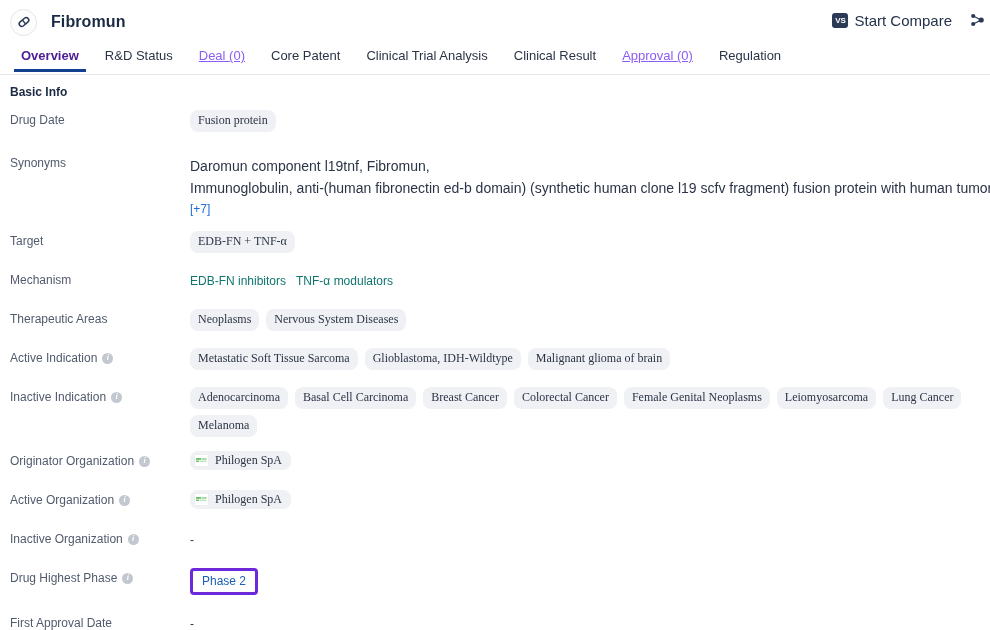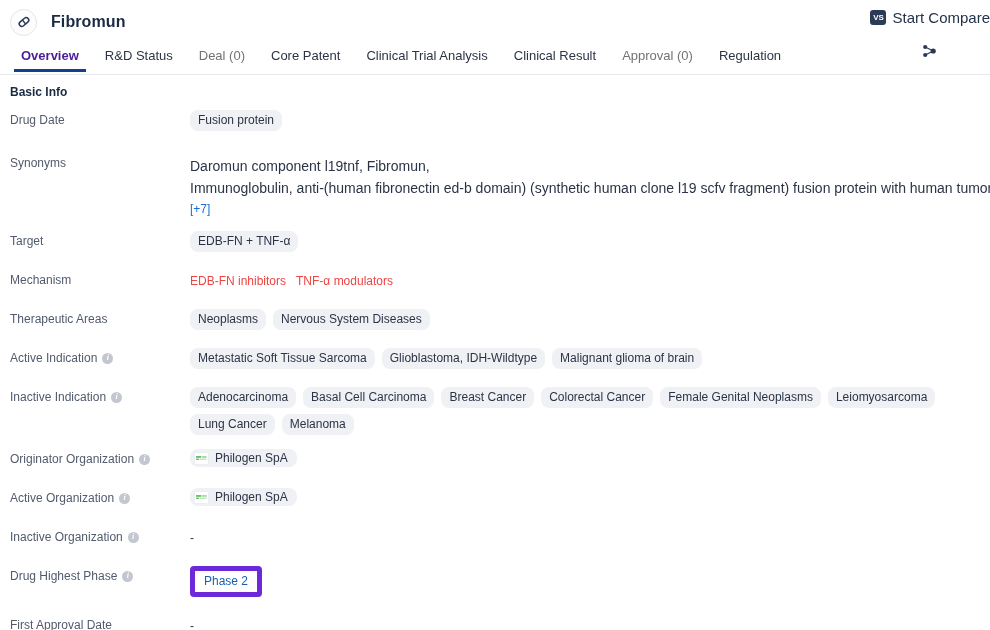--- a/index.html
+++ b/index.html
@@ -36,21 +36,20 @@
     margin-left: 14px;
     letter-spacing: .1px;
   }
   .header-right {
     position: absolute;
     right: 0px;
     top: 9px;
     display: flex;
     align-items: center;
     gap: 14px;
-    flex-direction: column;
   }
   .compare-btn {
     display: flex;
     align-items: center;
     gap: 6px;
     cursor: pointer;
   }
   .vs-badge {
     width: 16px; height: 15px;
     background: #2b3a55;
@@ -103,22 +102,23 @@
   }
   .tab.active::after {
     content: "";
     position: absolute;
     left: 6px; right: 6px; bottom: 0;
     height: 3px;
     background: #11408f;
     z-index: 2;
   }
   .tab.disabled {
-    color: #737373;
+    color: #8b5cf6;
     cursor: default;
+    text-decoration: underline;
   }
 
   
   .content {
     padding: 10px 0 0 0;
   }
   .section-title {
     font-size: 12px;
     font-weight: bold;
     color: #1b2a44;
@@ -168,40 +168,41 @@
     gap: 6px 7px;
   }
   .tag {
     background: #f0f1f4;
     border-radius: 8px;
     padding: 3px 8px 4px 8px;
     font-size: 12px;
     color: #2b3446;
     white-space: nowrap;
     cursor: pointer;
+    font-family: Liberation Serif, serif;
   }
   .tag.org {
     display: inline-flex;
     align-items: center;
     gap: 6px;
     padding: 2px 9px 2px 4px;
   }
   .org-logo {
     width: 15px; height: 13px;
     background: #ffffff;
     border-radius: 2px;
     flex: none;
     display: block;
     border: 1px solid #eceef1;
   }
   .mech {
     display: flex;
     gap: 10px;
     font-size: 12px;
-    color: #ef4444;
+    color: #0f766e;
     padding-top: 4px;
   }
   .synonyms {
     font-size: 14px;
     color: #2b3446;
     line-height: 22px;
     padding-top: 2px;
     padding-right: 0px;
   }
   .syn-line {
@@ -210,21 +211,21 @@
   }
   .more-link {
     color: #1a6fd4;
     font-size: 12px;
     cursor: pointer;
     display: inline-block;
     margin-top: 1px;
   }
   .phase-badge {
     display: inline-block;
-    border: 5px solid #6d28d9;
+    border: 3px solid #6d28d9;
     border-radius: 4px;
     color: #1a5fb4;
     font-size: 12px;
     padding: 3px 9px 4px 9px;
     cursor: pointer;
   }
   .dash {
     font-size: 12px;
     color: #2b3446;
     padding-top: 4px;

